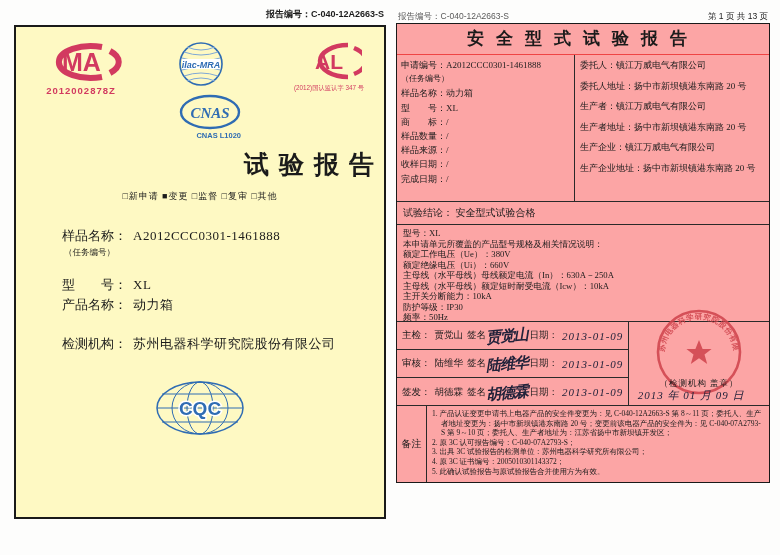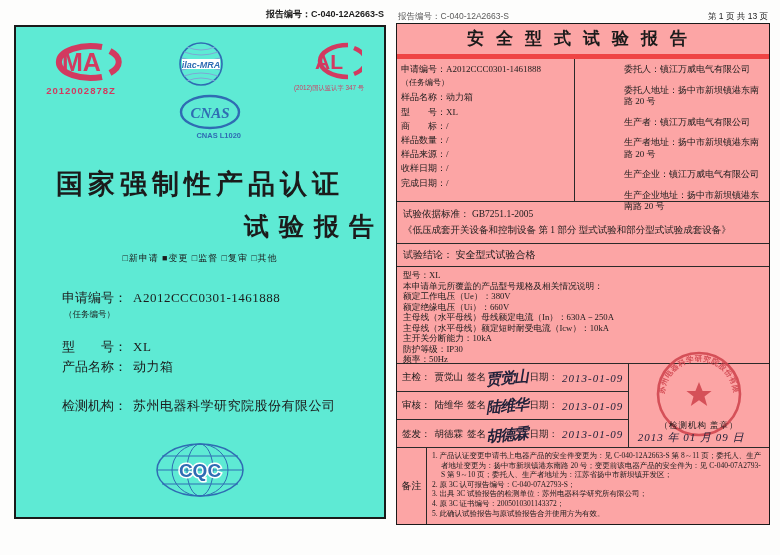--- a/index.html
+++ b/index.html
@@ -3,21 +3,21 @@
 <meta charset="utf-8">
 <style>
   * { margin:0; padding:0; box-sizing:border-box; }
   html,body { width:780px; height:555px; background:#fdfdfc; overflow:hidden;
     font-family:"Liberation Serif","DejaVu Serif",serif; color:#1b1b1b; }
   .canvas { position:relative; width:780px; height:555px; }
 
   
   .left-page { position:absolute; left:14px; top:8px; width:372px; }
   .lp-report-no { text-align:right; font:bold 9px "Liberation Sans",sans-serif; padding-right:2px; }
-  .lp-box { margin-top:4px; border:2px solid #1a1a1a; height:494px; background:#5eead4; overflow:hidden; }
+  .lp-box { margin-top:4px; border:2px solid #1a1a1a; height:494px; background:#fef9c3; overflow:hidden; }
 
   .lp-logos { display:flex; justify-content:space-between; align-items:flex-start; padding:13px 20px 0 22px; }
   .logo-block { display:flex; flex-direction:column; align-items:center; }
   .logo-sub { font:bold 9.5px "Liberation Sans",sans-serif; color:var(--c-red); letter-spacing:1px; margin-top:1px; }
   .logo-sub-blue { font:bold 7.5px "Liberation Sans",sans-serif; color:var(--c-blue); margin-top:1px; }
   .logo-sub-tiny { font:6.3px "Liberation Sans",sans-serif; color:var(--c-red); margin-top:2px; white-space:nowrap; }
   .stroke-red { stroke:var(--c-red); fill:none; }
   .stroke-blue { stroke:var(--c-blue); fill:none; }
   .stroke-blue-lt { stroke:#7ea8d6; fill:none; }
   .fill-red { fill:var(--c-red); }
@@ -37,21 +37,21 @@
   .cqc-text { font:bold 19px "Liberation Sans",sans-serif; fill:var(--c-blue); paint-order:stroke; stroke:#fff; stroke-width:3px; }
 
   
   .right-page { position:absolute; left:396px; top:8px; width:374px; }
   .rp-header { display:flex; justify-content:space-between; font:8.5px "Liberation Sans",sans-serif; padding:3px 2px 0; }
   .rp-header-left { color:#5a5a5a; }
   .rp-header-right { color:#222; }
   .rp-table { margin-top:0; border:1.5px solid #1a1a1a; background:#fca5a5; }
   .rp-title { height:30px; line-height:30px; text-align:center; font-size:17px; font-weight:bold; letter-spacing:12px; white-space:nowrap; overflow:hidden; }
 
-  .rp-info { display:flex; border-top:5px solid #ef4444; height:147px;gap:44px; }
+  .rp-info { display:flex; border-top:1px solid #ef4444; height:147px; }
   .rp-info-left { width:178px; border-right:1px solid #2a2a2a; padding:3px 4px; font-size:9px; line-height:14.2px; }
   .rp-info-right { flex:1; padding:2px 5px 0; font-size:9px; }
   .rp-info-right > div { line-height:11.5px; margin:3px 0 9px; }
 
   .rp-standard { border-top:1px solid #2a2a2a; padding:4px 6px 5px; font-size:9.5px; line-height:16px; }
   .rp-conclusion { border-top:1px solid #2a2a2a; padding:4px 6px; font-size:10px; }
   .rp-specs { border-top:1px solid #2a2a2a; padding:3px 6px 2px; font-size:8.7px; line-height:10.5px; height:97px; }
 
   .rp-sign { border-top:1px solid #2a2a2a; display:flex; height:84px; }
   .rp-sign-left { width:232px; border-right:1px solid #2a2a2a; }
@@ -116,27 +116,26 @@
         <div class="logo-block">
           <svg width="66" height="42" viewBox="0 0 66 42">
             <path class="stroke-red" stroke-width="4.5" d="M52 5 A28 16 0 1 0 52 37"></path>
             <path class="stroke-red" stroke-width="4.5" d="M58 8 A28 16 0 0 1 58 34"></path>
             <text x="33" y="29" text-anchor="middle" class="fill-red" font-size="21" font-weight="bold" font-family="Liberation Sans, sans-serif">AL</text>
           </svg>
           <div class="logo-sub-tiny">(2012)国认监认字 347 号</div>
         </div>
       </div>
 
-      <div class="lp-title1">国家强制性产品认证</div>
       <div class="lp-title2">试验报告</div>
       <div class="lp-checks">□新申请  ■变更  □监督  □复审  □其他</div>
 
       <div class="lp-fields">
         <div class="lp-row">
-          <span>申请编号：</span><span class="lp-val">A2012CCC0301-1461888</span>
+          <span>样品名称：</span><span class="lp-val">A2012CCC0301-1461888</span>
         </div>
         <div class="lp-note">（任务编号）</div>
         <div class="lp-row lp-row-gap">
           <span>型　　号：</span><span class="lp-val">XL</span>
         </div>
         <div class="lp-row">
           <span>产品名称：</span><span class="lp-val">动力箱</span>
         </div>
         <div class="lp-row" style="margin-top:21px;">
           <span>检测机构：</span><span class="lp-val">苏州电器科学研究院股份有限公司</span>
@@ -182,24 +181,20 @@
         <div class="rp-info-right">
           <div>委托人：镇江万威电气有限公司</div>
           <div>委托人地址：扬中市新坝镇港东南路 20 号</div>
           <div>生产者：镇江万威电气有限公司</div>
           <div>生产者地址：扬中市新坝镇港东南路 20 号</div>
           <div>生产企业：镇江万威电气有限公司</div>
           <div>生产企业地址：扬中市新坝镇港东南路 20 号</div>
         </div>
       </div>
 
-      <div class="rp-standard">
-        <div>试验依据标准：  GB7251.1-2005</div>
-        <div>《低压成套开关设备和控制设备  第 1 部分  型式试验和部分型式试验成套设备》</div>
-      </div>
 
       <div class="rp-conclusion">试验结论：  安全型式试验合格</div>
 
       <div class="rp-specs">
         <div>型号：XL</div>
         <div>本申请单元所覆盖的产品型号规格及相关情况说明：</div>
         <div>额定工作电压（Ue）：380V</div>
         <div>额定绝缘电压（Ui）：660V</div>
         <div>主母线（水平母线）母线额定电流（In）：630A－250A</div>
         <div>主母线（水平母线）额定短时耐受电流（Icw）：10kA</div>

